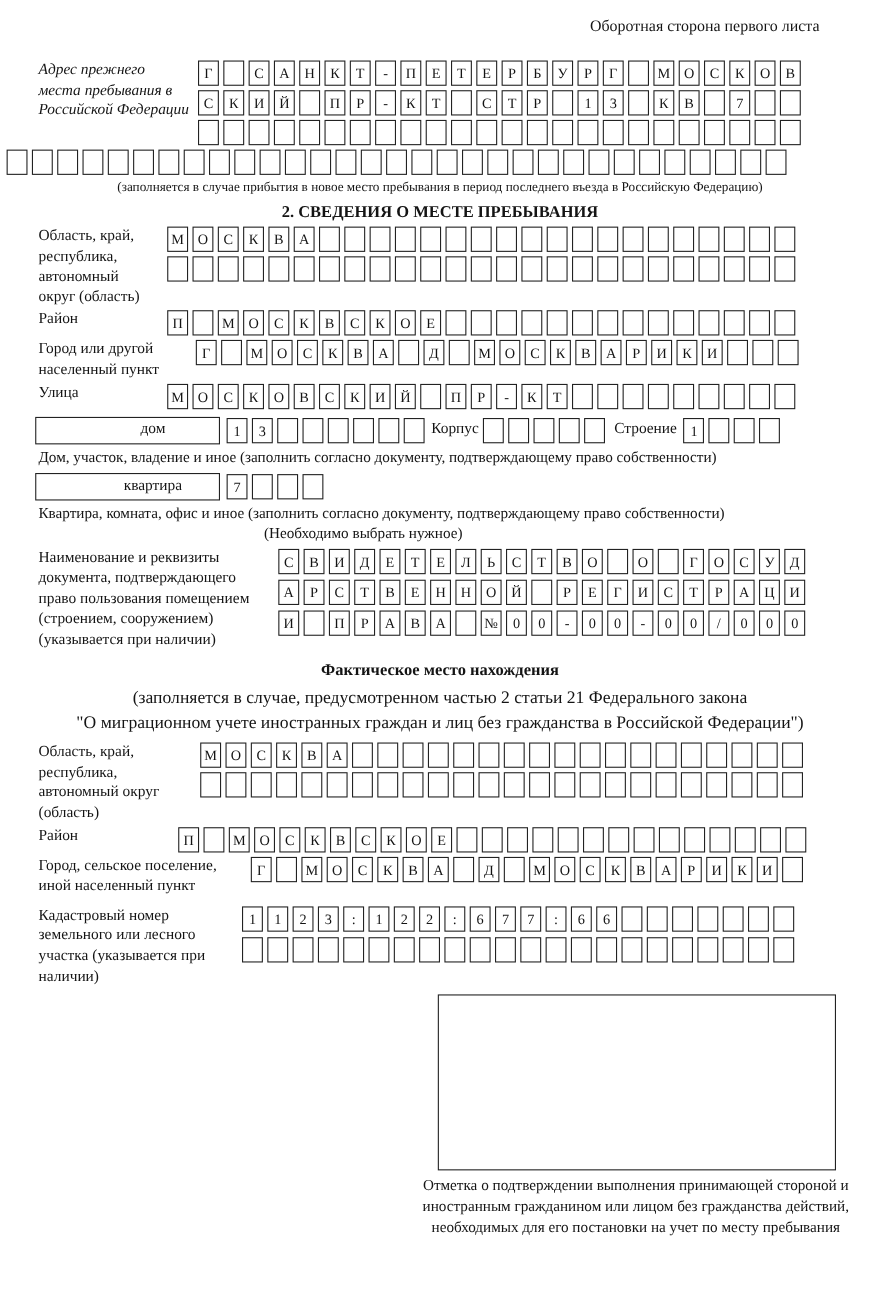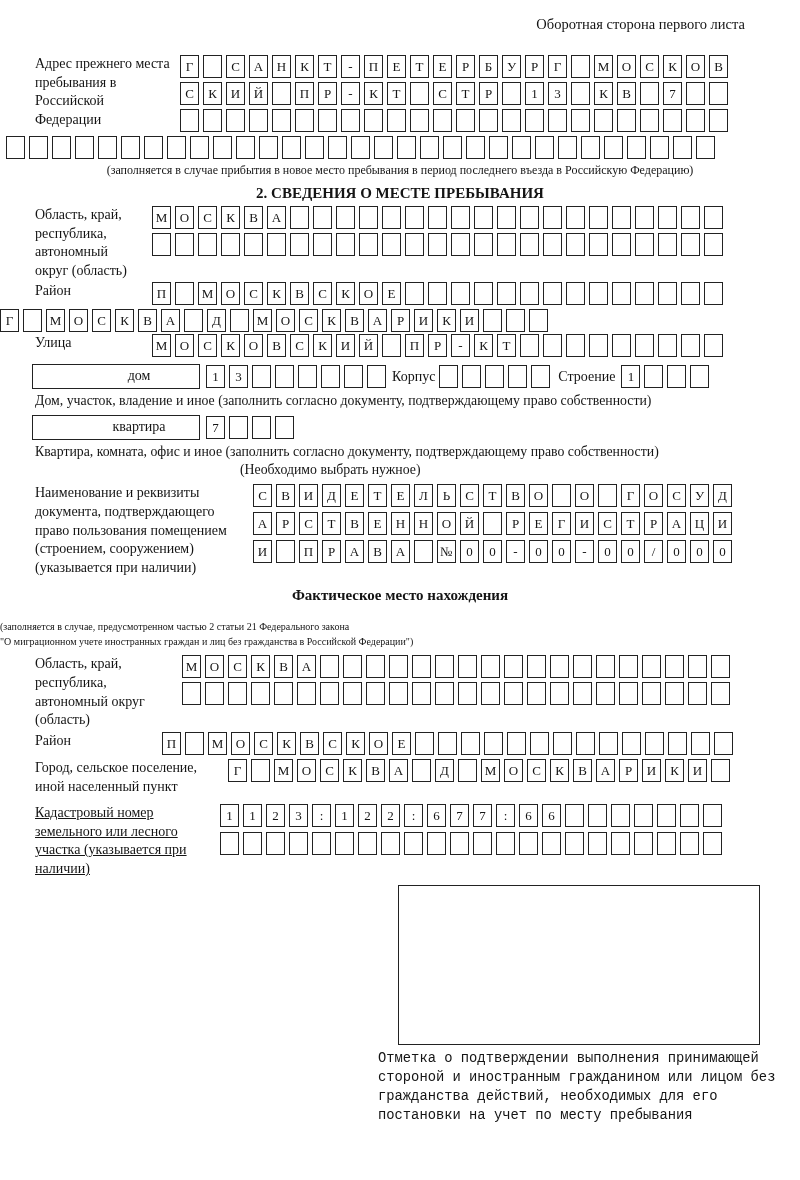--- a/index.html
+++ b/index.html
@@ -29,28 +29,28 @@
     text-align:center;
     background:#fff;
   }
   .rows{display:flex;flex-direction:column;gap:4px;}
   .field{display:flex;align-items:flex-start;}
   .flabel{
     box-sizing:border-box;
     padding-left:35px;padding-right:8px;
     font-size:14px;line-height:1.33;
   }
-  .w180{flex:0 0 180px;}
+  .w180{flex:0 0 180px;font-style:italic;}
   .w152{flex:0 0 152px;}
   .w178{flex:0 0 178px;}
   .w253{flex:0 0 253px;}
   .w182{flex:0 0 182px;}
   .w162{flex:0 0 162px;}
   .w228{flex:0 0 228px;}
-  .w220{flex:0 0 220px;text-decoration:underline;}
+  .w220{flex:0 0 220px;}
   .caption-center{
     text-align:center;
     font-size:12px;
     margin-top:4px;
   }
   .caption-left{
     padding-left:35px;
     font-size:13.8px;
     margin-top:4px;
   }
@@ -80,32 +80,33 @@
     border:1.6px solid #222;
     font-size:13.5px;line-height:20px;text-align:center;
   }
   .hint{
     margin-left:240px;
     font-size:13.8px;
     margin-top:2px;
     font-family:Liberation Serif, serif;
   }
   .fact-caption{
-    font-size:10px;line-height:1.45;margin-top:16px;
+    text-align:center;font-size:16px;line-height:1.45;margin-top:4px;
   }
   .stamp-box{
     box-sizing:border-box;
     margin-left:398px;margin-top:6px;
     width:362px;height:160px;
     border:1.6px solid #222;
   }
   .stamp-caption{
     margin-left:378px;margin-top:4px;
     width:400px;
-    font-size:13.8px;line-height:1.38;font-family:Liberation Mono, monospace;
+    text-align:center;
+    font-size:13.8px;line-height:1.38;
   }
   .mt2{margin-top:2px;}
   .mt4{margin-top:4px;}
   .mt6{margin-top:6px;}
   .mt8{margin-top:8px;}
 </style>
 </head>
 <body>
 
 <div class="page">
@@ -317,20 +318,21 @@
         <span class="cell"></span>
         <span class="cell"></span>
         <span class="cell"></span>
         <span class="cell"></span>
         <span class="cell"></span>
         <span class="cell"></span>
       </div>
   </div>
 
   <div class="field mt4">
+    <div class="flabel w178">Город или другой населенный пункт</div>
     <div class="cells">
         <span class="cell">Г</span>
         <span class="cell"></span>
         <span class="cell">М</span>
         <span class="cell">О</span>
         <span class="cell">С</span>
         <span class="cell">К</span>
         <span class="cell">В</span>
         <span class="cell">А</span>
         <span class="cell"></span>

